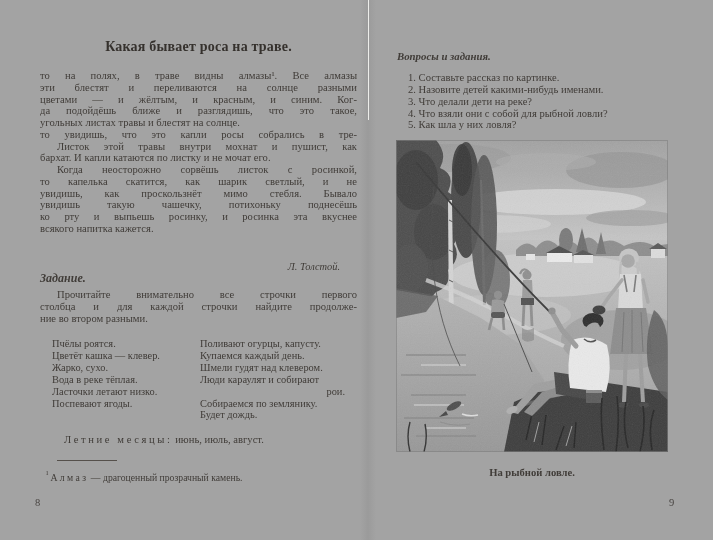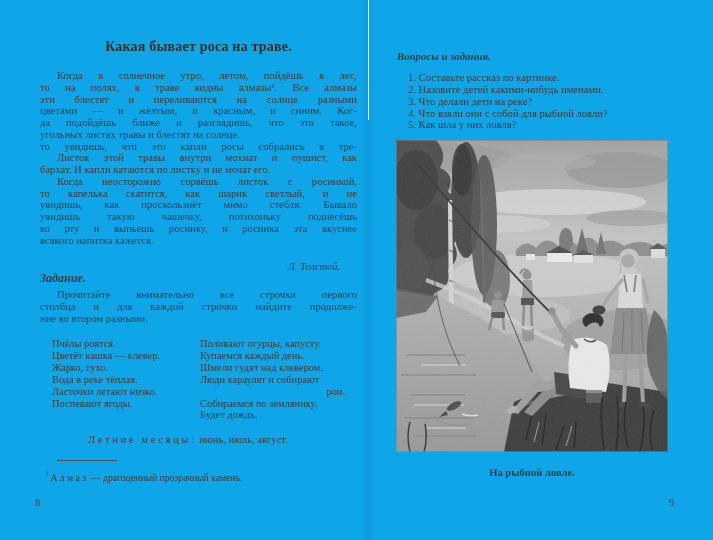--- a/index.html
+++ b/index.html
@@ -3,21 +3,21 @@
 <meta charset="utf-8">
 <style>
   html,body{margin:0;padding:0;}
   body{
     width:713px;height:540px;
     background:#ffffff;
     font-family:"Liberation Serif","DejaVu Serif",serif;
     color:#403c38;
     -webkit-font-smoothing:antialiased;
   }
-  .spread{position:relative;width:713px;height:540px;background:#0ea5e9;overflow:hidden;}
+  .spread{position:relative;width:713px;height:540px;background:#a3a3a3;overflow:hidden;}
   .spine{position:absolute;left:360px;top:0;width:16px;height:100%;
          background:linear-gradient(90deg,rgba(0,0,0,0) 0%,rgba(0,0,0,0.05) 50%,rgba(0,0,0,0) 100%);}
   .spine-line{position:absolute;left:368px;top:0;width:1px;height:120px;background:#ededea;}
 
   
   .lpage{position:absolute;left:40px;top:0;width:317px;height:540px;}
   .l-title{position:absolute;top:39px;left:0;width:100%;text-align:center;
            font-weight:bold;font-size:14px;letter-spacing:.2px;color:#35312d;}
   .story{position:absolute;top:70px;left:0;width:317px;font-size:10.6px;line-height:11.75px;}
   .line{text-align:justify;text-align-last:justify;}
@@ -27,21 +27,21 @@
           font-style:italic;font-size:10.4px;margin-top:8px;}
   .task-heading{position:absolute;top:271px;left:0;font-style:italic;font-weight:bold;font-size:12px;}
   .task{position:absolute;top:289px;left:0;width:317px;font-size:10.6px;line-height:11.85px;}
   .match{position:absolute;top:338px;left:12px;width:293px;display:flex;
          font-size:10.4px;line-height:11.9px;}
   .match .colL{width:148px;}
   .match .colR{width:145px;}
   .match .item{white-space:nowrap;}
   .match .item.right{text-align:right;white-space:normal;}
   .summer{position:absolute;top:434px;left:24px;font-size:10.6px;white-space:nowrap;}
-  .summer .sp{letter-spacing:2.6px;margin-left:24px;}
+  .summer .sp{letter-spacing:2.6px;}
   .foot-rule{position:absolute;top:460px;left:17px;width:60px;border-top:1px solid #55504b;}
   .footnote{position:absolute;top:470px;left:6px;font-size:9.7px;white-space:nowrap;}
   .footnote .marker{font-size:8px;vertical-align:4px;margin-right:2px;}
   .footnote .term{letter-spacing:2.4px;}
   .pagenum{position:absolute;font-size:10.5px;color:#474340;}
   .pn-left{left:35px;top:497px;}
   .pn-right{left:669px;top:497px;}
 
   
   .rpage{position:absolute;left:368px;top:0;width:345px;height:540px;}
@@ -57,21 +57,20 @@
 <body>
 
 <div class="spread">
   <div class="spine"></div>
   <div class="spine-line"></div>
 
   <div class="lpage">
     <div class="l-title">Какая бывает роса на траве.</div>
 
     <div class="story">
-      <div class="line first">Когда в солнечное утро, летом, пойдёшь в лес,</div>
       <div class="line">то на полях, в траве видны алмазы¹. Все алмазы</div>
       <div class="line">эти блестят и переливаются на солнце разными</div>
       <div class="line">цветами — и жёлтым, и красным, и синим. Ког-</div>
       <div class="line">да подойдёшь ближе и разглядишь, что это такое,</div>
       <div class="line lastln">угольных листах травы и блестят на солнце.</div>
       <div class="line">то увидишь, что это капли росы собрались в тре-</div>
 
       <div class="line first">Листок этой травы внутри мохнат и пушист, как</div>
       <div class="line lastln">бархат. И капли катаются по листку и не мочат его.</div>
 

